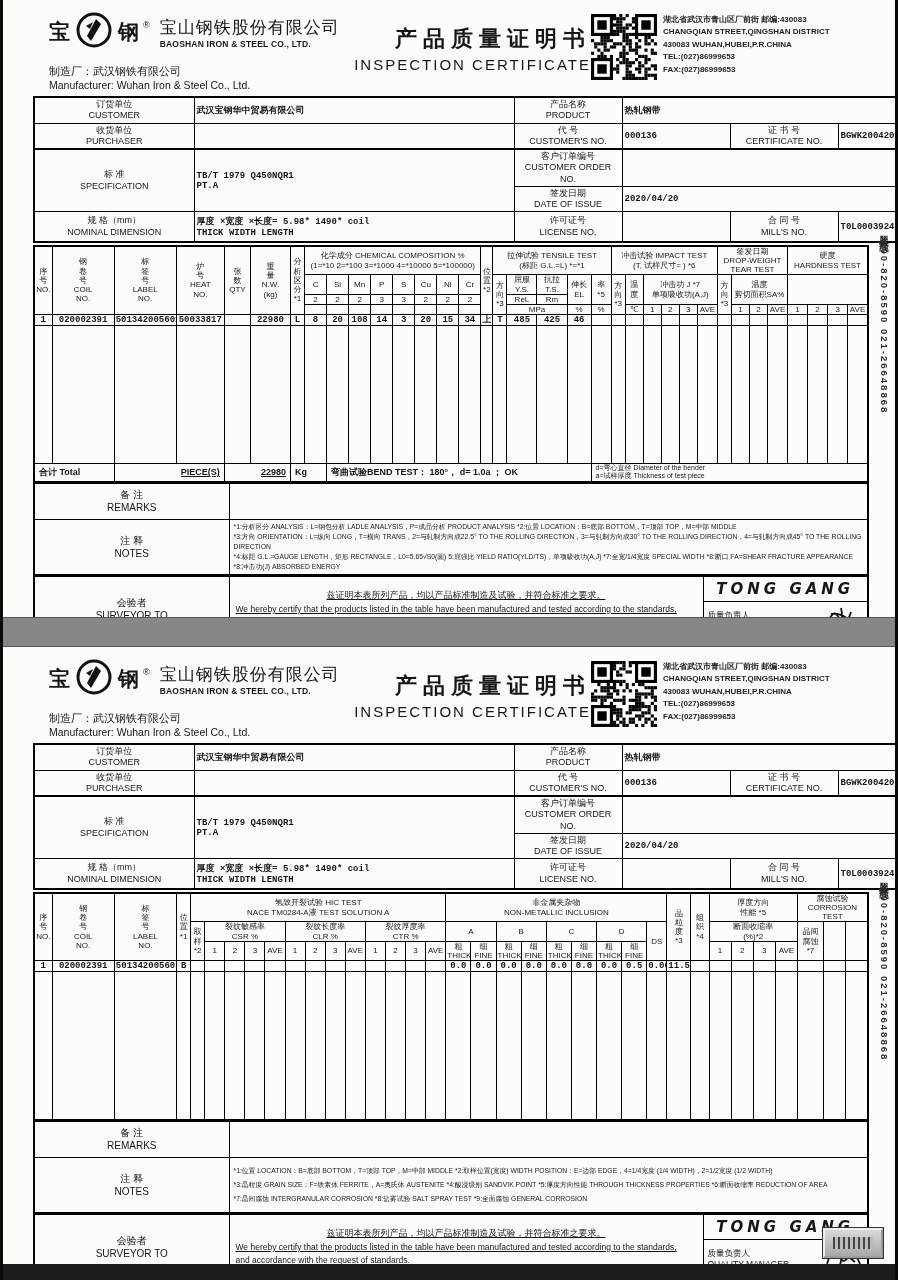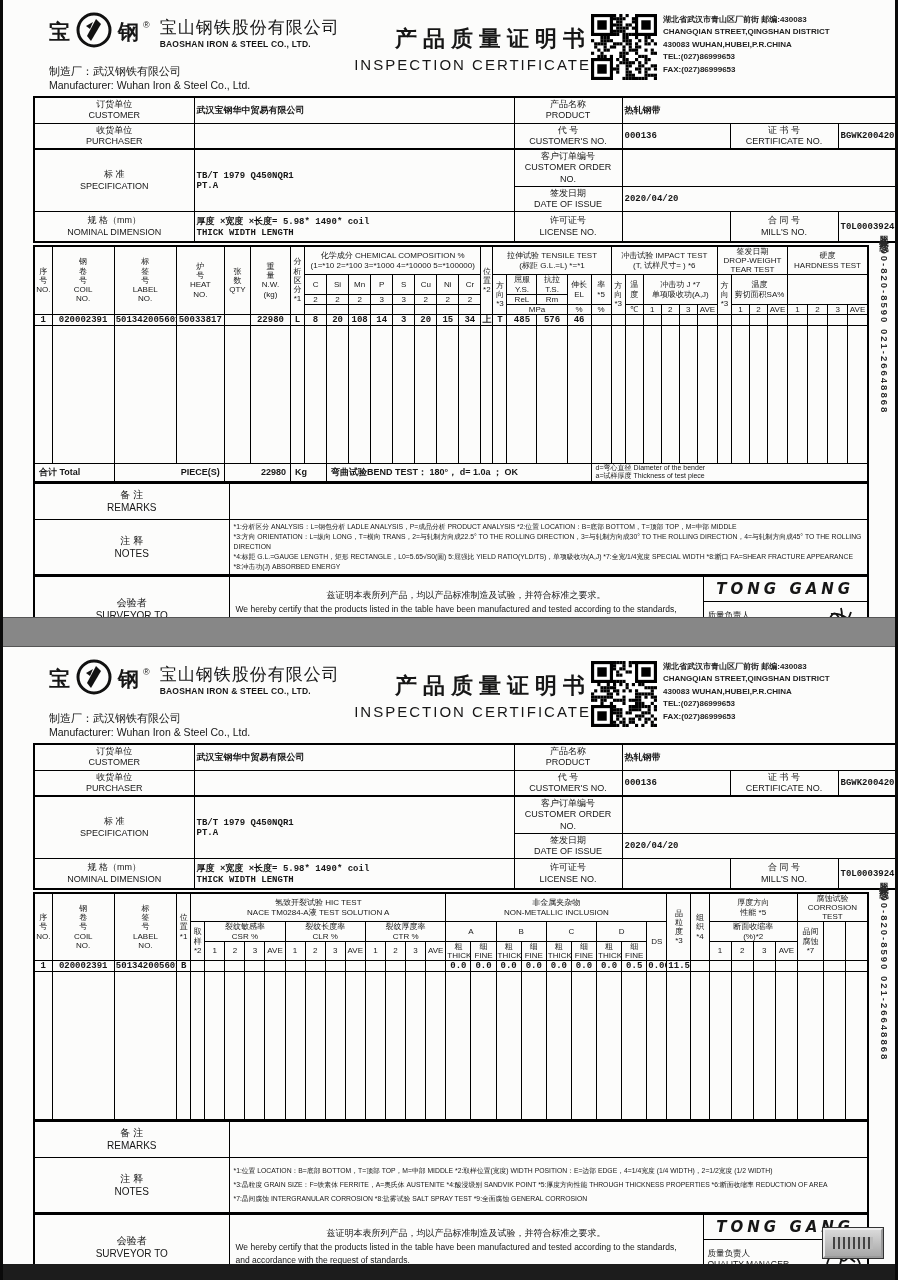--- a/index.html
+++ b/index.html
@@ -33,28 +33,28 @@
   .val{font-family:"Liberation Mono",monospace;font-weight:bold;font-size:10px;padding-left:6px;}
   .info tr:nth-child(2) td{border-bottom:2px solid #000;}
   
   .main{width:836px;margin:2px 0 0 30px;border:2px solid #000;}
   .main th,.main td{border:1px solid #000;font-size:8px;padding:0 1px;text-align:center;vertical-align:middle;white-space:pre-line;line-height:1.15;overflow:hidden;}
   .main th{font-weight:normal;}
   .main .datarow td{font-family:"Liberation Mono",monospace;font-weight:bold;font-size:9px;}
   .main .filler td{border-top:none;border-bottom:none;}
   .main .totalrow td{font-size:9px;font-weight:bold;}
   .left{text-align:left !important;padding-left:4px !important;}
-  .right{text-align:right !important;padding-right:4px !important;}
+  .right{text-align:right !important;padding-right:4px !important;text-decoration:underline;}
   .tiny{font-size:7px !important;font-weight:normal !important;line-height:1.2;}
   
   .blocks{width:836px;margin:0 0 0 30px;border:2px solid #000;border-top:none;}
   .blocks td{border:1px solid #000;vertical-align:middle;}
   .blab{width:195px;text-align:center;font-size:10px;white-space:pre-line;line-height:1.3;}
   .notesc{font-size:6.8px;line-height:1.5;padding:2px 4px;white-space:pre-line;}
-  .cert{font-size:8.5px;line-height:1.5;padding:2px 6px;}
+  .cert{font-size:8.5px;line-height:1.5;padding:2px 6px;text-decoration:underline;}
   .cert .cn{text-align:center;font-size:9px;}
   .stampcell{width:165px;padding:0;}
   .tg{font-size:15px;font-weight:bold;font-style:italic;letter-spacing:4px;text-align:center;border-bottom:1px solid #000;padding:3px 0;font-family:"DejaVu Sans",sans-serif;}
   .qm{display:flex;align-items:center;justify-content:space-between;padding:2px 4px;}
   .qm .t{font-size:8.5px;white-space:pre-line;line-height:1.3;}
   .hotline{position:absolute;right:5px;top:228px;writing-mode:vertical-rl;text-orientation:mixed;font-size:9.5px;letter-spacing:2px;color:#2a2a2a;font-weight:bold;}
   .cornerbtn{position:absolute;right:12px;bottom:6px;width:56px;height:26px;background:linear-gradient(#d9d9d9,#a8a8a8);border:2px outset #eee;outline:1px solid #333;display:flex;align-items:center;justify-content:center;}
   .cornerbtn .stripes{width:40px;height:12px;background:repeating-linear-gradient(90deg,#444 0 2px,#bbb 2px 5px);}
   .empty{min-height:10px;}
 </style>
@@ -545,21 +545,21 @@
             <td>20</td>
             <td>108</td>
             <td>14</td>
             <td>3</td>
             <td>20</td>
             <td>15</td>
             <td>34</td>
             <td>上</td>
             <td>T</td>
             <td>485</td>
-            <td>576</td>
+            <td>425</td>
             <td>46</td>
             <td></td>
             <td></td>
             <td></td>
             <td></td>
             <td></td>
             <td></td>
             <td></td>
             <td></td>
             <td></td>

